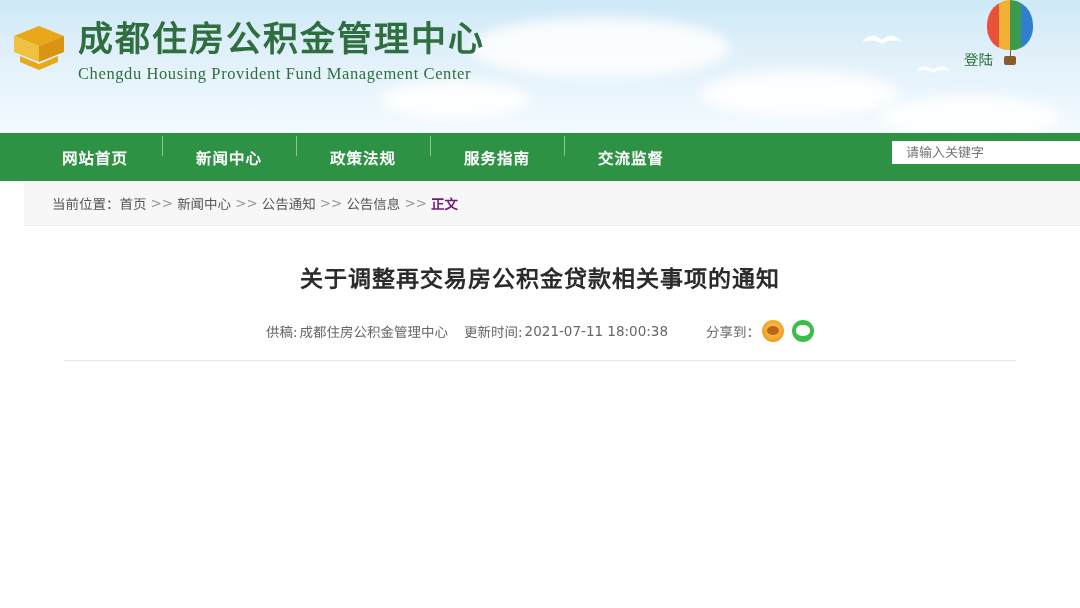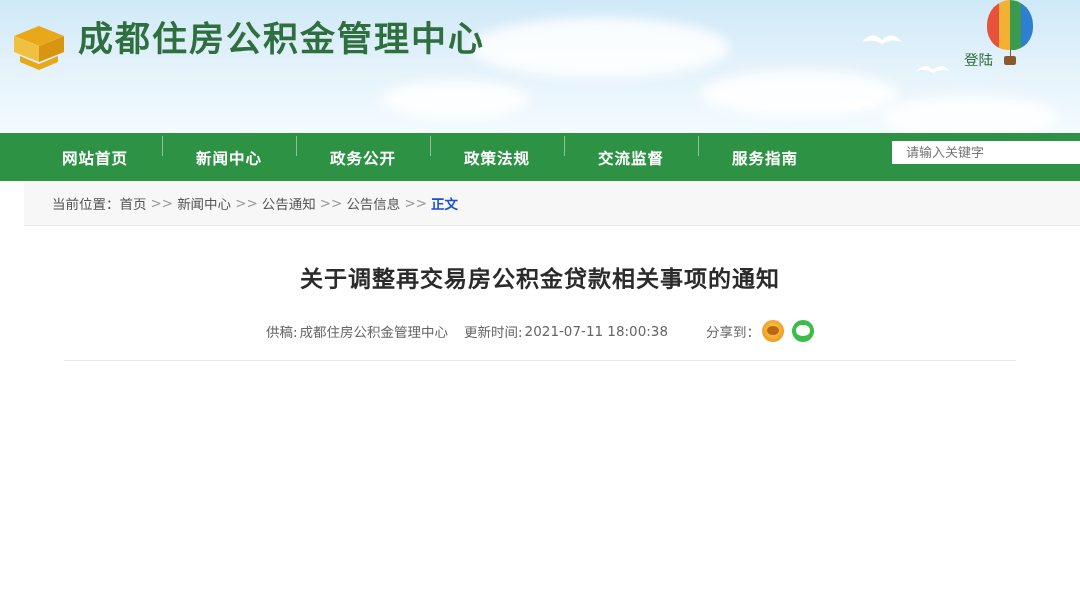--- a/index.html
+++ b/index.html
@@ -170,21 +170,21 @@
     align-items: center;
     padding-left: 28px;
     font-size: 13.5px;
     font-family: "DejaVu Sans", sans-serif;
     color: #555;
     margin-left: 24px;
   }
   .breadcrumb-wrap .bc-label { color: #555; }
   .breadcrumb-wrap .bc-sep { color: #999; margin: 0 4px; }
   .breadcrumb-wrap .bc-item { color: #555; cursor: pointer; }
-  .breadcrumb-wrap .bc-current { color: #1d4ed8; font-weight: bold; }
+  .breadcrumb-wrap .bc-current { color: #701a75; font-weight: bold; }
 
   
   .article {
     padding: 0 64px;
     background: #fff;
   }
   .article-title {
     text-align: center;
     font-family: "DejaVu Sans", "Liberation Sans", sans-serif;
     font-size: 23px;
@@ -250,20 +250,21 @@
     <svg width="58" height="58" viewBox="0 0 58 58">
       <polygon points="4,14 29,4 54,14 29,24" fill="#e8a817"></polygon>
       <polygon points="4,14 4,30 29,40 29,24" fill="#f0c040"></polygon>
       <polygon points="29,24 29,40 54,30 54,14" fill="#d99511"></polygon>
       <polygon points="10,34 29,42 48,34 48,40 29,48 10,40" fill="#e8a817"></polygon>
     </svg>
   </div>
 
   <div class="title-block">
     <div class="title-cn">成都住房公积金管理中心</div>
+    <div class="title-en">Chengdu Housing Provident Fund Management Center</div>
   </div>
 
   <div class="birds">
     <svg class="bird1" width="44" height="20" viewBox="0 0 44 20">
       <path d="M2 14 Q12 2 22 12 Q32 2 42 14 Q30 10 22 16 Q14 10 2 14 Z" fill="#ffffff"></path>
     </svg>
     <svg class="bird2" width="50" height="22" viewBox="0 0 50 22">
       <path d="M2 16 Q14 2 25 13 Q36 2 48 16 Q34 11 25 18 Q16 11 2 16 Z" fill="#ffffff"></path>
     </svg>
     <svg class="bird3" width="36" height="16" viewBox="0 0 36 16">
@@ -277,24 +278,23 @@
     <div class="basket"></div>
   </div>
 
   <div class="login-link">登陆</div>
 </div>
 
 <div class="navbar">
   <div class="nav-items">
     <div class="nav-item">网站首页</div>
     <div class="nav-item">新闻中心</div>
-    <div class="nav-item">政务公开</div>
     <div class="nav-item">政策法规</div>
+    <div class="nav-item">服务指南</div>
     <div class="nav-item">交流监督</div>
-    <div class="nav-item">服务指南</div>
   </div>
   <div class="search-box">
     <input type="text" placeholder="请输入关键字" style="">
   </div>
 </div>
 
 <div class="breadcrumb-wrap">
   <span class="bc-label">当前位置：</span>
   <span class="bc-item">首页</span>
   <span class="bc-sep">&gt;&gt;</span>

